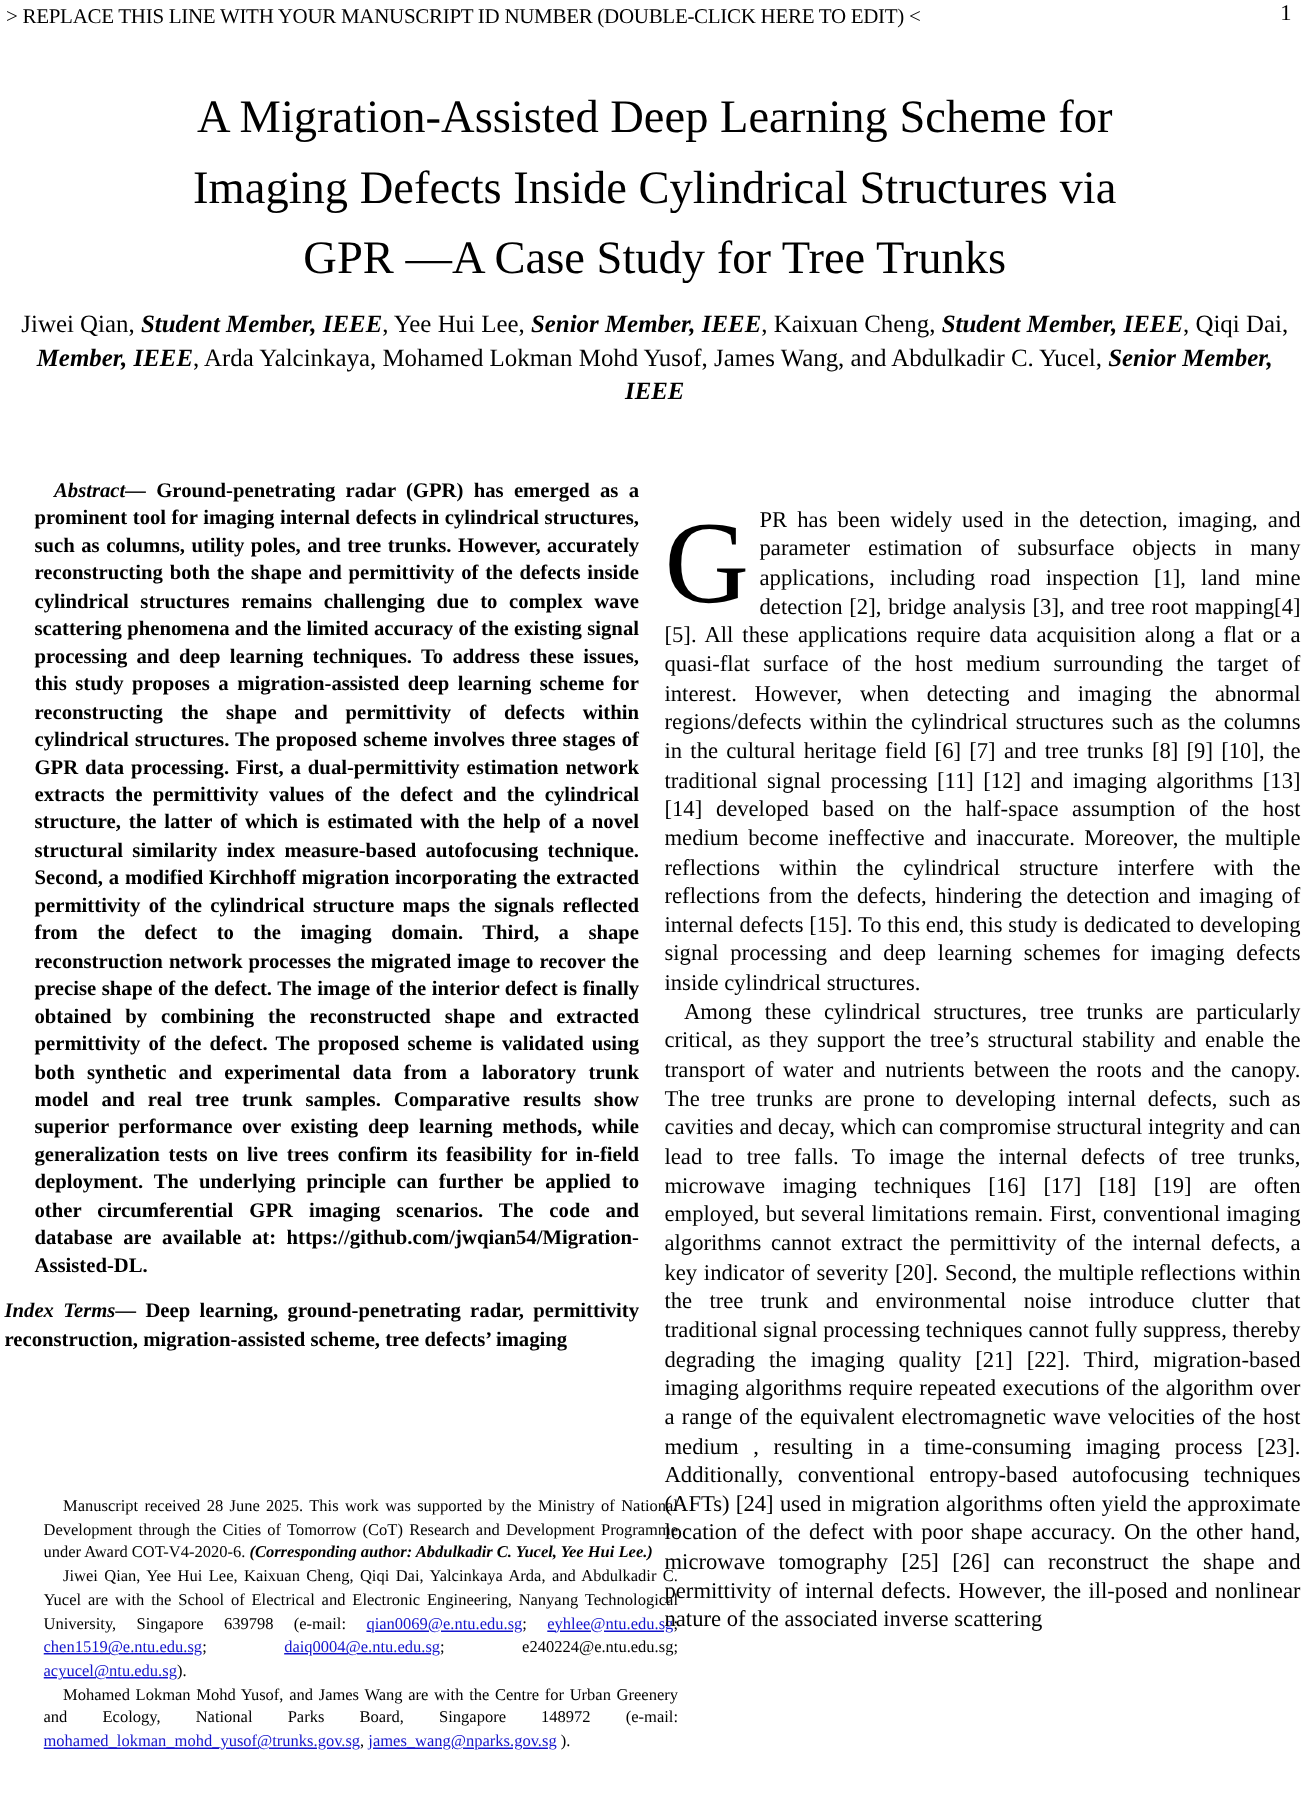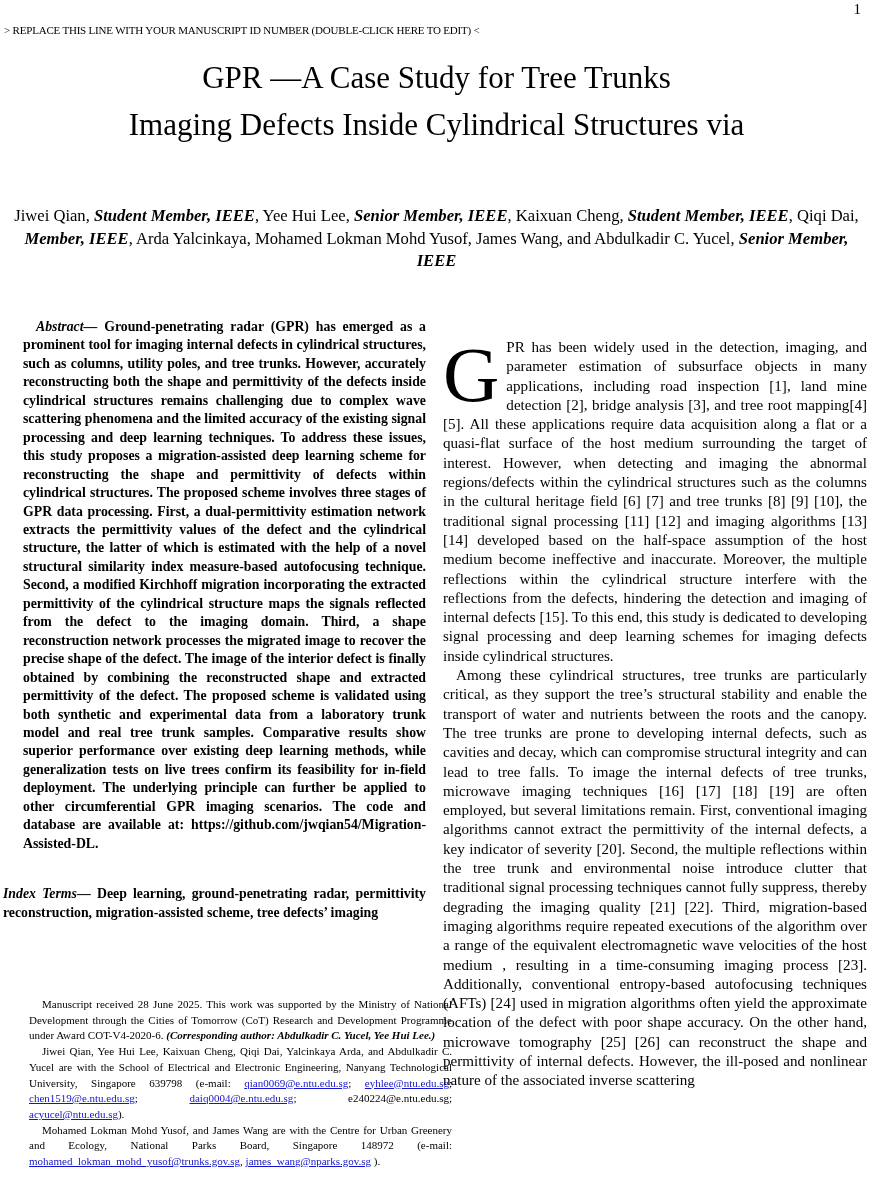--- a/index.html
+++ b/index.html
@@ -3,22 +3,22 @@
 <meta charset="utf-8">
 <style>
   html,body{margin:0;padding:0;}
   body{
     width:873px;height:1200px;position:relative;overflow:hidden;
     background:#ffffff;color:#000000;
     font-family:"Liberation Serif", serif;
     -webkit-font-smoothing:antialiased;
   }
   .running-header{
-    position:absolute;top:24px;left:4px;right:30px;
-    font-size:11px;letter-spacing:-0.2px;white-space:nowrap;
+    position:absolute;top:4px;left:4px;right:30px;
+    font-size:14px;letter-spacing:-0.2px;white-space:nowrap;
   }
   .page-number{
     position:absolute;top:1px;right:12px;font-size:15px;
   }
   .title{
     position:absolute;top:54px;left:0;width:873px;text-align:center;
     font-size:31px;line-height:47px;
   }
   .authors{
     position:absolute;top:205px;left:10px;right:10px;text-align:center;
@@ -28,21 +28,21 @@
     position:absolute;left:3px;top:318px;width:423px;
   }
   .col-right{
     position:absolute;left:443px;top:338px;width:424px;height:862px;overflow:hidden;
   }
   .abstract-p, .index-p{
     margin:0;font-weight:bold;font-size:13.8px;line-height:18.45px;
     text-align:justify;
   }
   .abstract-p{text-indent:13px;margin-left:20px;}
-  .index-p{margin-top:32px;text-indent:0;}
+  .index-p{margin-top:12px;text-indent:0;}
   .lead-label{font-style:italic;font-weight:bold;}
   .footnote{
     position:absolute;left:3px;top:997px;width:423px;height:203px;overflow:hidden;
     font-size:11px;line-height:15.7px;text-align:justify;margin-left:26px;
   }
   .footnote p{margin:0;text-indent:13px;}
   .section-heading{
     margin:0 0 9px 0;text-align:center;font-size:15.6px;line-height:19px;
     font-variant:small-caps;font-weight:normal;
   }
@@ -57,22 +57,23 @@
   .it{font-style:italic;font-weight:bold;}
   .lnk{color:var(--link-color,#1414cc);text-decoration:underline;cursor:pointer;}
 </style>
 </head>
 <body style="background: rgb(255, 255, 255); color: rgb(0, 0, 0);">
 
 <div class="running-header">&gt; REPLACE THIS LINE WITH YOUR MANUSCRIPT ID NUMBER (DOUBLE-CLICK HERE TO EDIT) &lt;</div>
 <div class="page-number">1</div>
 
 <div class="title">
+  <div>A Migration-Assisted Deep Learning Scheme for</div>
+  <div>Imaging Defects Inside Cylindrical Structures via</div>
   <div>GPR —A Case Study for Tree Trunks</div>
-  <div>Imaging Defects Inside Cylindrical Structures via</div>
 </div>
 
 <div class="authors"><span>Jiwei Qian, </span><span class="it">Student Member, IEEE</span><span>, Yee Hui Lee, </span><span class="it">Senior Member, IEEE</span><span>, Kaixuan Cheng, </span><span class="it">Student Member, IEEE</span><span>, Qiqi Dai, </span><span class="it">Member, IEEE</span><span>, Arda Yalcinkaya, Mohamed Lokman Mohd Yusof, James Wang, and Abdulkadir C. Yucel, </span><span class="it">Senior Member, IEEE</span></div>
 
 <div class="col-left">
   <p class="abstract-p"><span class="lead-label">Abstract—</span><span> Ground-penetrating radar (GPR) has emerged as a prominent tool for imaging internal defects in cylindrical structures, such as columns, utility poles, and tree trunks. However, accurately reconstructing both the shape and permittivity of the defects inside cylindrical structures remains challenging due to complex wave scattering phenomena and the limited accuracy of the existing signal processing and deep learning techniques. To address these issues, this study proposes a migration-assisted deep learning scheme for reconstructing the shape and permittivity of defects within cylindrical structures. The proposed scheme involves three stages of GPR data processing. First, a dual-permittivity estimation network extracts the permittivity values of the defect and the cylindrical structure, the latter of which is estimated with the help of a novel structural similarity index measure-based autofocusing technique. Second, a modified Kirchhoff migration incorporating the extracted permittivity of the cylindrical structure maps the signals reflected from the defect to the imaging domain. Third, a shape reconstruction network processes the migrated image to recover the precise shape of the defect. The image of the interior defect is finally obtained by combining the reconstructed shape and extracted permittivity of the defect. The proposed scheme is validated using both synthetic and experimental data from a laboratory trunk model and real tree trunk samples. Comparative results show superior performance over existing deep learning methods, while generalization tests on live trees confirm its feasibility for in-field deployment. The underlying principle can further be applied to other circumferential GPR imaging scenarios. The code and database are available at: https://github.com/jwqian54/Migration-Assisted-DL.</span></p>
   <p class="index-p"><span class="lead-label">Index Terms—</span><span> Deep learning, ground-penetrating radar, permittivity reconstruction, migration-assisted scheme, tree defects’ imaging</span></p>
 </div>
 
 <div class="footnote">

